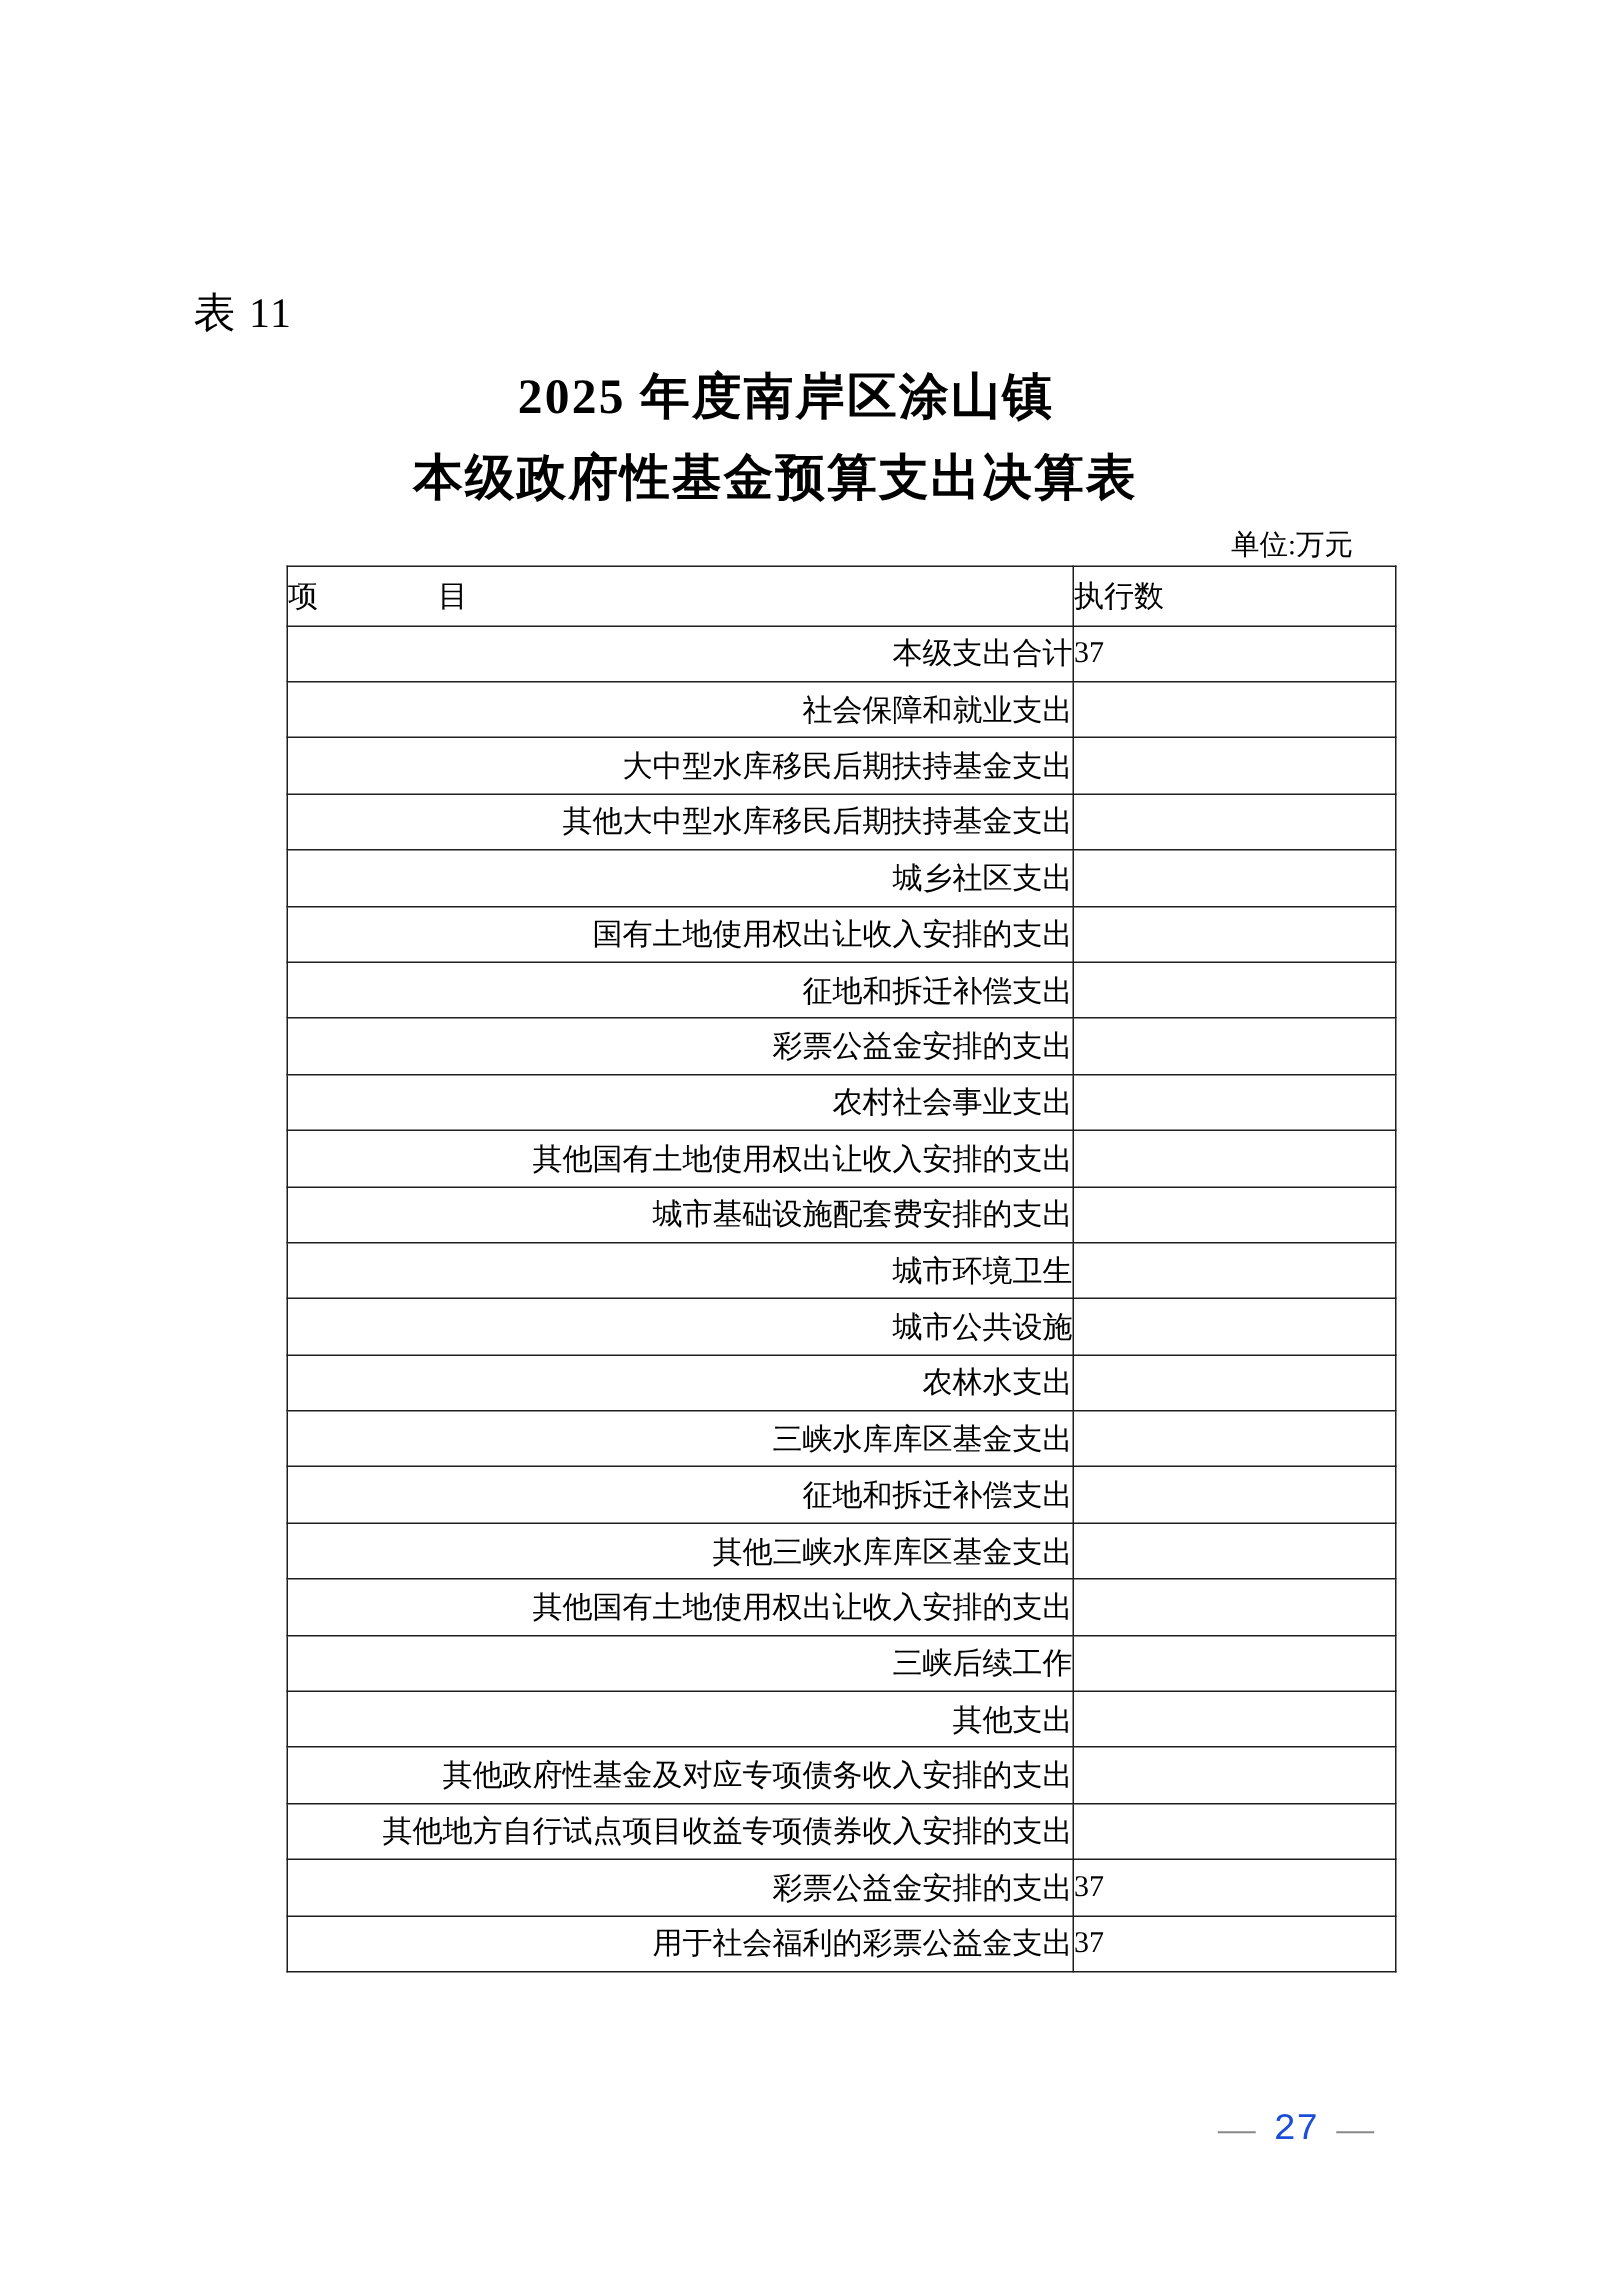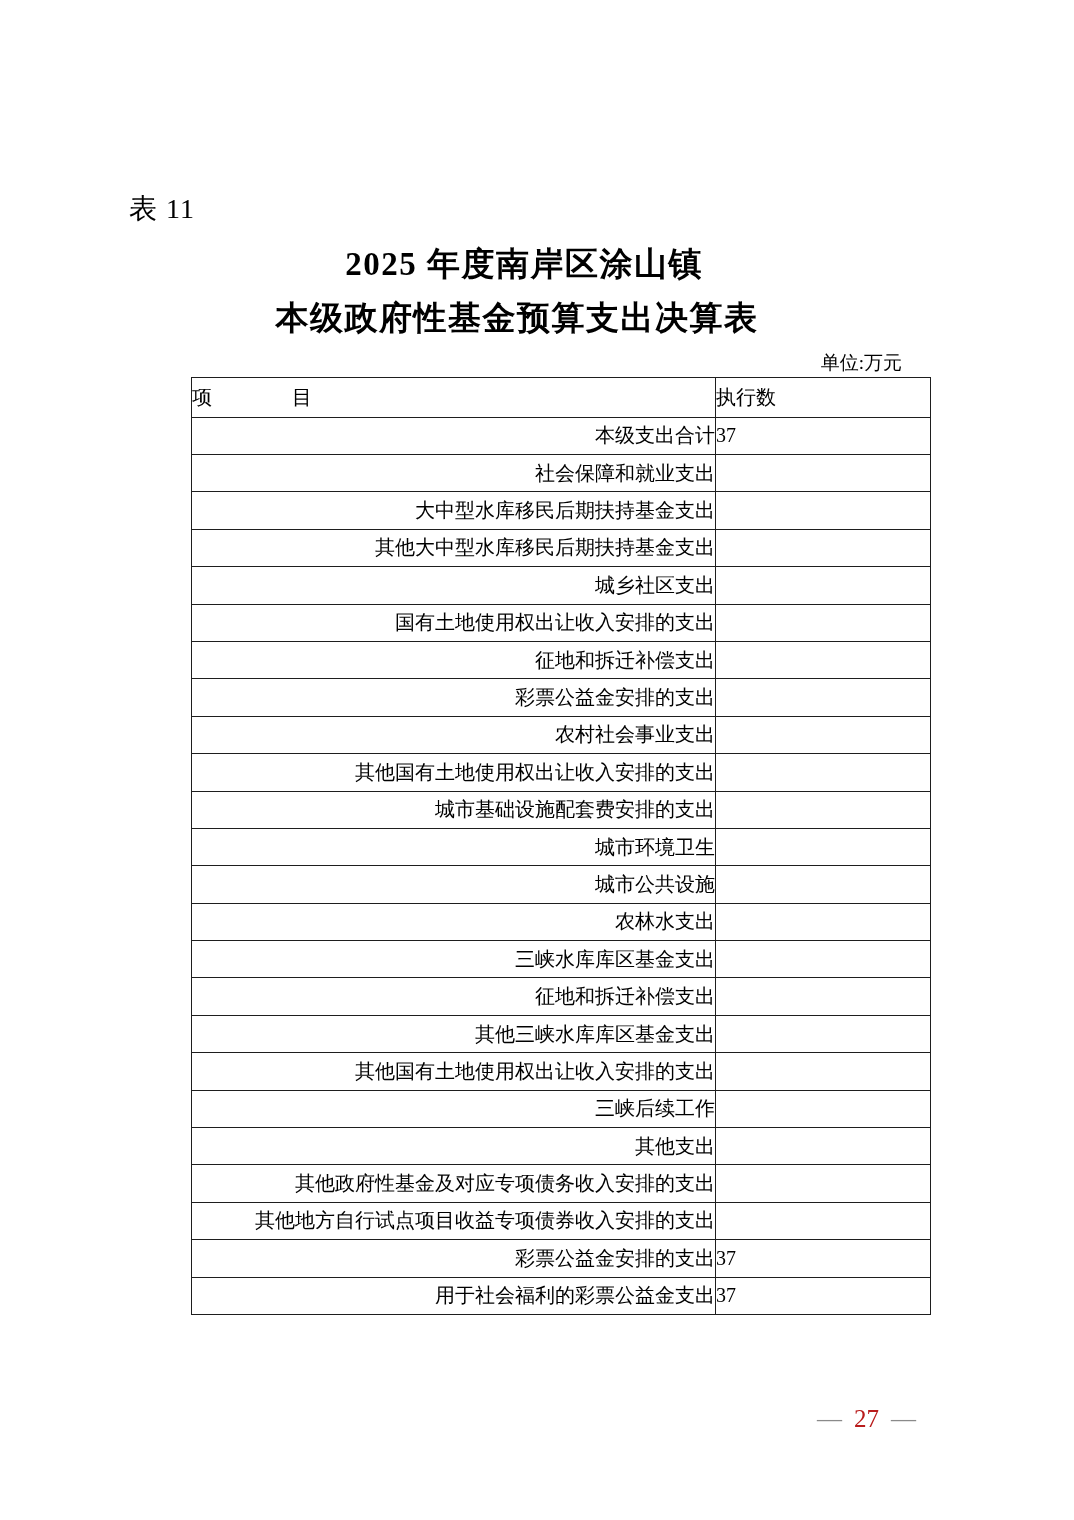--- a/index.html
+++ b/index.html
@@ -59,21 +59,21 @@
   td.indent-3 { padding-left: 56px; }
   .page-number {
     position: absolute;
     top: 1405px; right: 158px;
     font-size: 25px;
     display: flex;
     align-items: center;
     gap: 12px;
   }
   .page-number .dash { color: #8a8a8a; }
-  .page-number .num  { color: #b91c1c; }
+  .page-number .num  { color: #1d4ed8; font-family: Liberation Mono, monospace; }
 </style>
 </head>
 <body>
 
 <div class="table-label">表 11</div>
 
 <div class="title-line l1">2025 年度南岸区涂山镇</div>
 
 <div class="title-line l2">本级政府性基金预算支出决算表</div>
 

